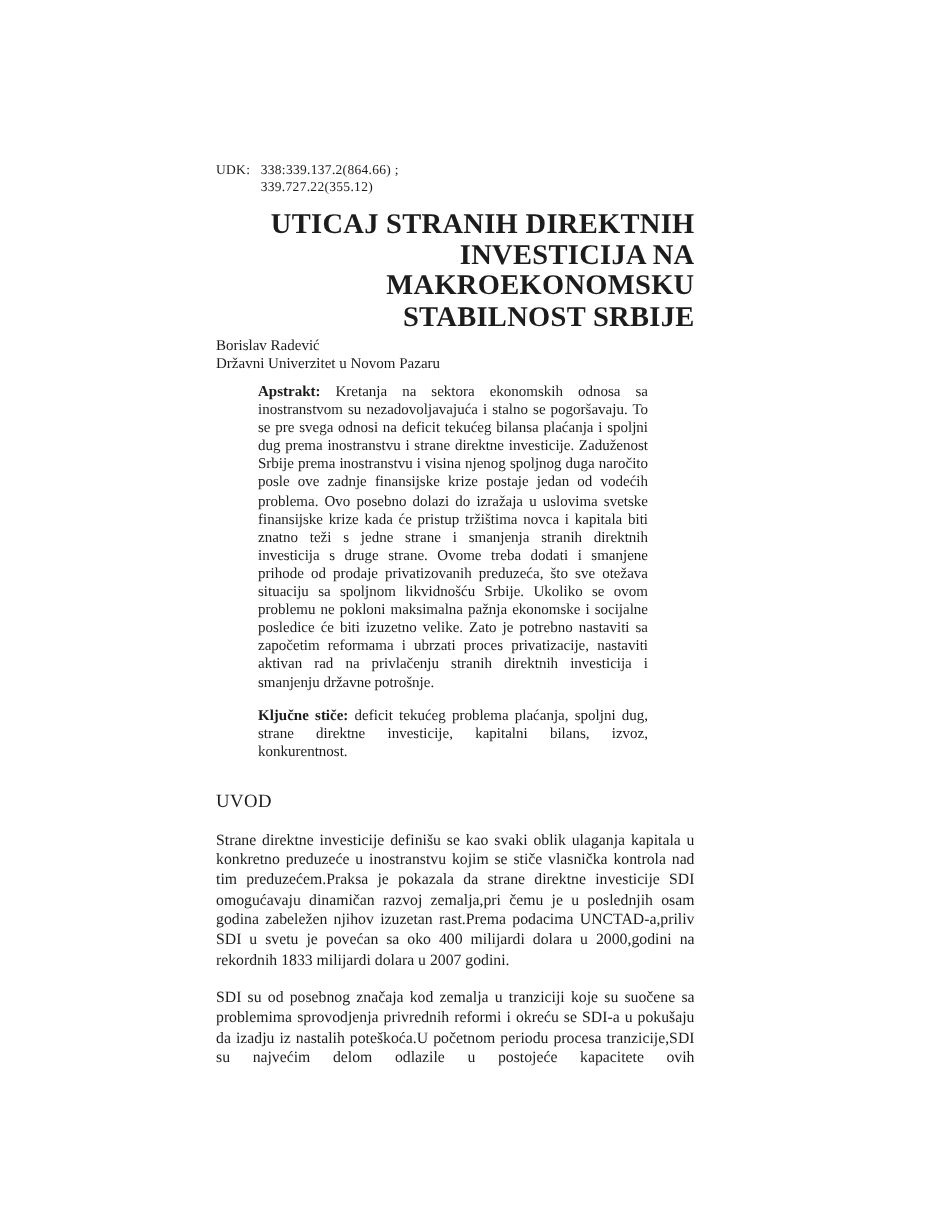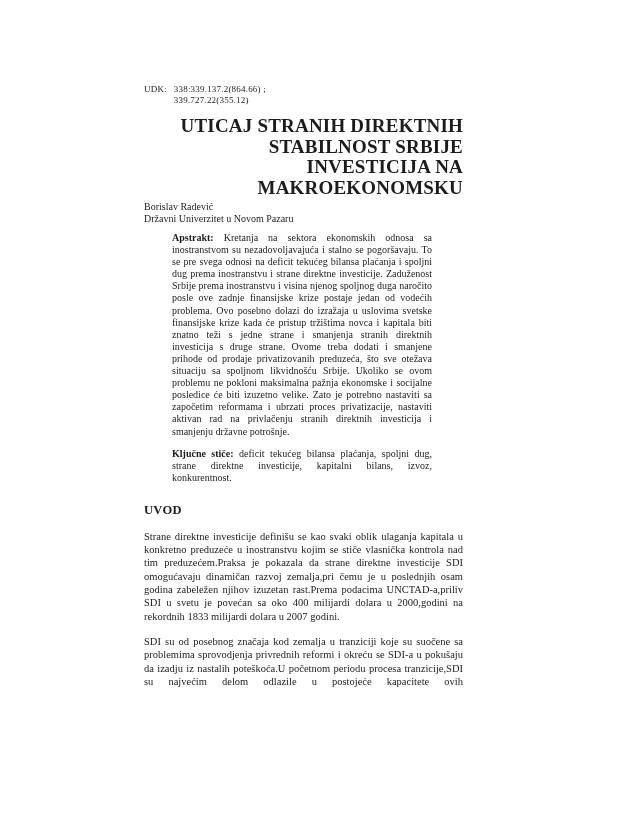--- a/index.html
+++ b/index.html
@@ -11,21 +11,21 @@
     width: 634px;
     height: 820px;
     overflow: hidden;
     font-family: "Liberation Serif", "DejaVu Serif", serif;
     color: #1c1c1c;
   }
   .page {
     box-sizing: border-box;
     width: 606px;
     height: 820px;
-    padding: 84px 143px 0 144px;
+    padding: 108px 143px 0 144px;
     background: #ffffff;
   }
   
   .udk {
     display: flex;
     align-items: flex-start;
     font-size: 9px;
     line-height: 11px;
     letter-spacing: 0.2px;
   }
@@ -65,21 +65,21 @@
   .abstract { margin-top: 8px; }
   .keywords { margin-top: 9px; }
   .inline-label {
     font-weight: bold;
     margin-top: 27px;
   }
   
   .section-heading {
     margin: 19px 0 0 0;
     font-size: 12.5px;
-    font-weight: bold;
+    font-weight: normal;
     letter-spacing: 0.3px;
   }
   
   .body-paragraph {
     margin: 12px 0 0 0;
     font-size: 10.5px;
     line-height: 13.3px;
     text-align: justify;
   }
   .body-paragraph.force-justify-last {
@@ -94,32 +94,32 @@
   <div class="udk">
     <span class="udk-label">UDK:</span>
     <span class="udk-lines">
       <span>338:339.137.2(864.66) ;</span>
       <span>339.727.22(355.12)</span>
     </span>
   </div>
 
   <h1 class="title">
     <span>UTICAJ STRANIH DIREKTNIH</span>
+    <span>INVESTICIJA NA MAKROEKONOMSKU</span>
     <span>STABILNOST SRBIJE</span>
-    <span>INVESTICIJA NA MAKROEKONOMSKU</span>
   </h1>
 
   <div class="author-block">
     <span>Borislav Radević</span>
     <span>Državni Univerzitet u Novom Pazaru</span>
   </div>
 
   <p class="abstract"><span class="inline-label">Apstrakt:</span> <span>Kretanja na sektora ekonomskih odnosa sa inostranstvom su nezadovoljavajuća i stalno se pogoršavaju. To se pre svega odnosi na deficit tekućeg bilansa plaćanja i spoljni dug prema inostranstvu i strane direktne investicije. Zaduženost Srbije prema inostranstvu i visina njenog spoljnog duga naročito posle ove zadnje finansijske krize postaje jedan od vodećih problema. Ovo posebno dolazi do izražaja u uslovima svetske finansijske krize kada će pristup tržištima novca i kapitala biti znatno teži s jedne strane i smanjenja stranih direktnih investicija s druge strane. Ovome treba dodati i smanjene prihode od prodaje privatizovanih preduzeća, što sve otežava situaciju sa spoljnom likvidnošću Srbije. Ukoliko se ovom problemu ne pokloni maksimalna pažnja ekonomske i socijalne posledice će biti izuzetno velike. Zato je potrebno nastaviti sa započetim reformama i ubrzati proces privatizacije, nastaviti aktivan rad na privlačenju stranih direktnih investicija i smanjenju državne potrošnje.</span></p>
 
-  <p class="keywords"><span class="inline-label">Ključne stiče:</span> <span>deficit tekućeg bilansa plaćanja, spoljni dug, strane direktne investicije, kapitalni bilans, izvoz, konkurentnost.</span></p>
+  <p class="keywords"><span class="inline-label">Ključne stiče:</span> <span>deficit tekućeg problema plaćanja, spoljni dug, strane direktne investicije, kapitalni bilans, izvoz, konkurentnost.</span></p>
 
   <h2 class="section-heading">UVOD</h2>
 
   <p class="body-paragraph">Strane direktne investicije definišu se kao svaki oblik ulaganja kapitala u konkretno preduzeće u inostranstvu kojim se stiče vlasnička kontrola nad tim preduzećem.Praksa je pokazala da strane direktne investicije SDI omogućavaju dinamičan razvoj zemalja,pri čemu je u poslednjih osam godina zabeležen njihov izuzetan rast.Prema podacima UNCTAD-a,priliv SDI u svetu je povećan sa oko 400 milijardi dolara u 2000,godini na rekordnih 1833 milijardi dolara u 2007 godini.</p>
 
   <p class="body-paragraph force-justify-last">SDI su od posebnog značaja kod zemalja u tranziciji koje su suočene sa problemima sprovodjenja privrednih reformi i okreću se SDI-a u pokušaju da izadju iz nastalih poteškoća.U početnom periodu procesa tranzicije,SDI su najvećim delom odlazile u postojeće kapacitete ovih</p>
 
 </div>
 
 </body></html>

